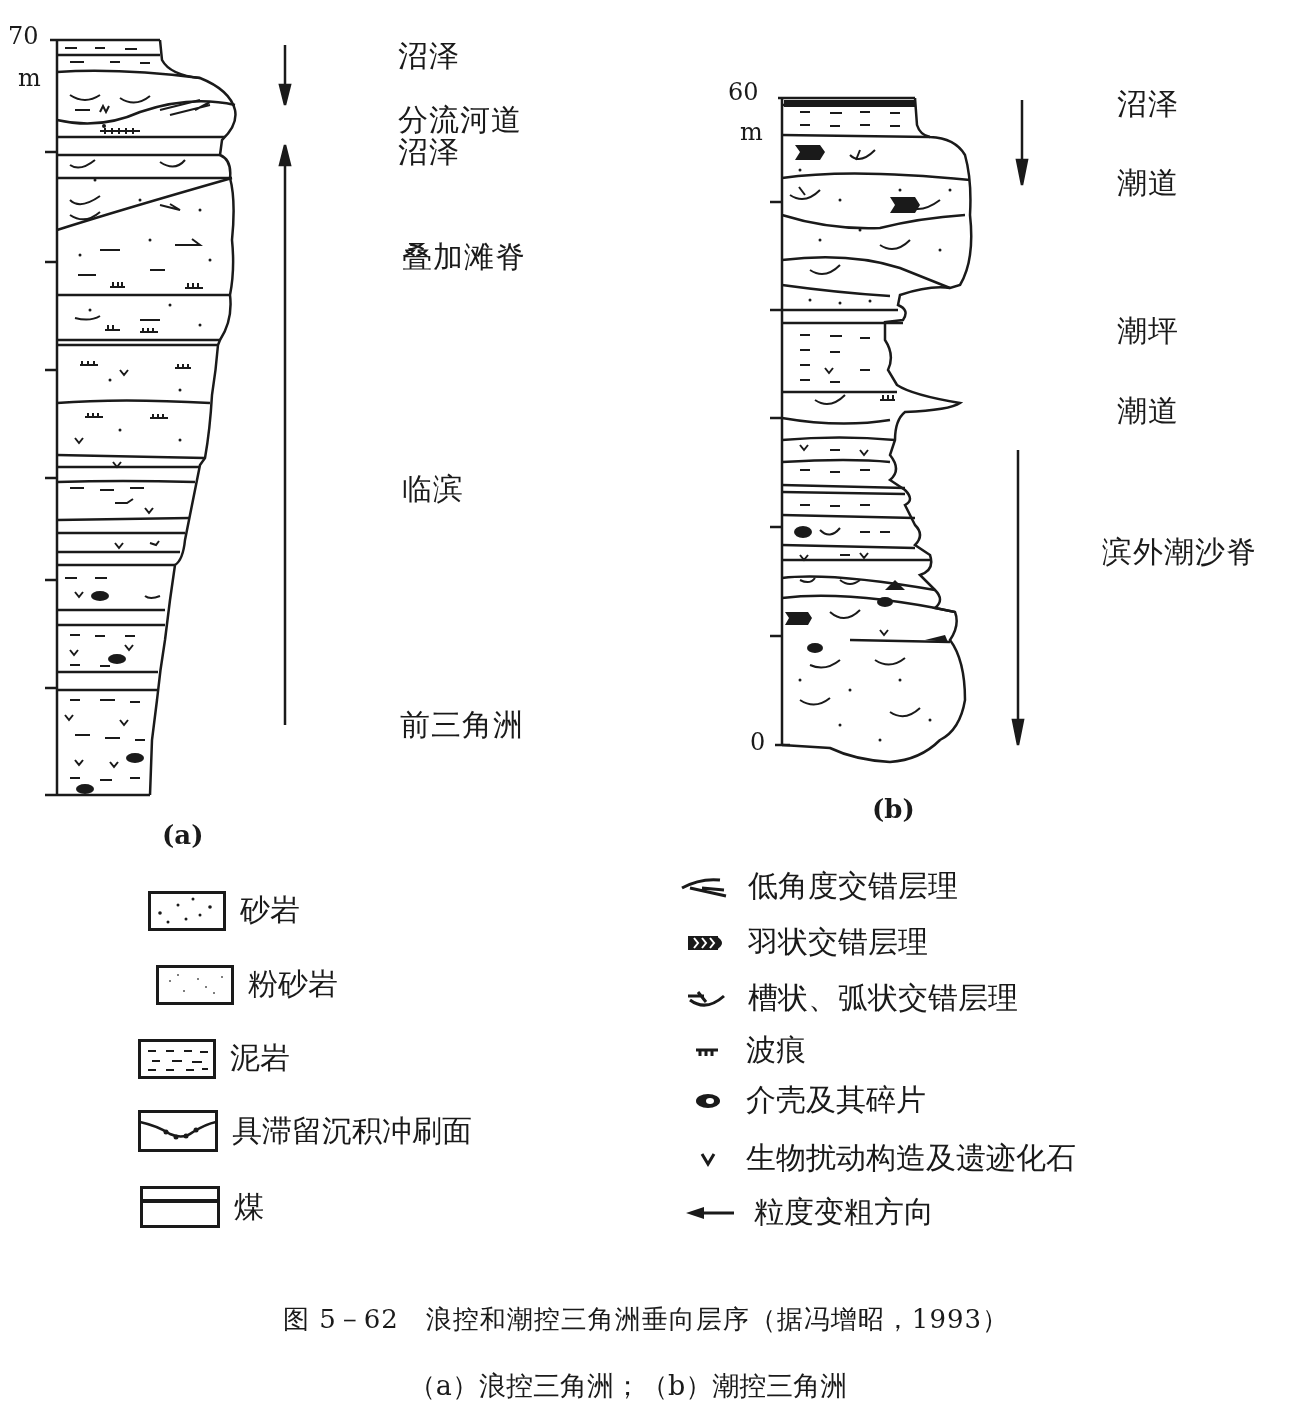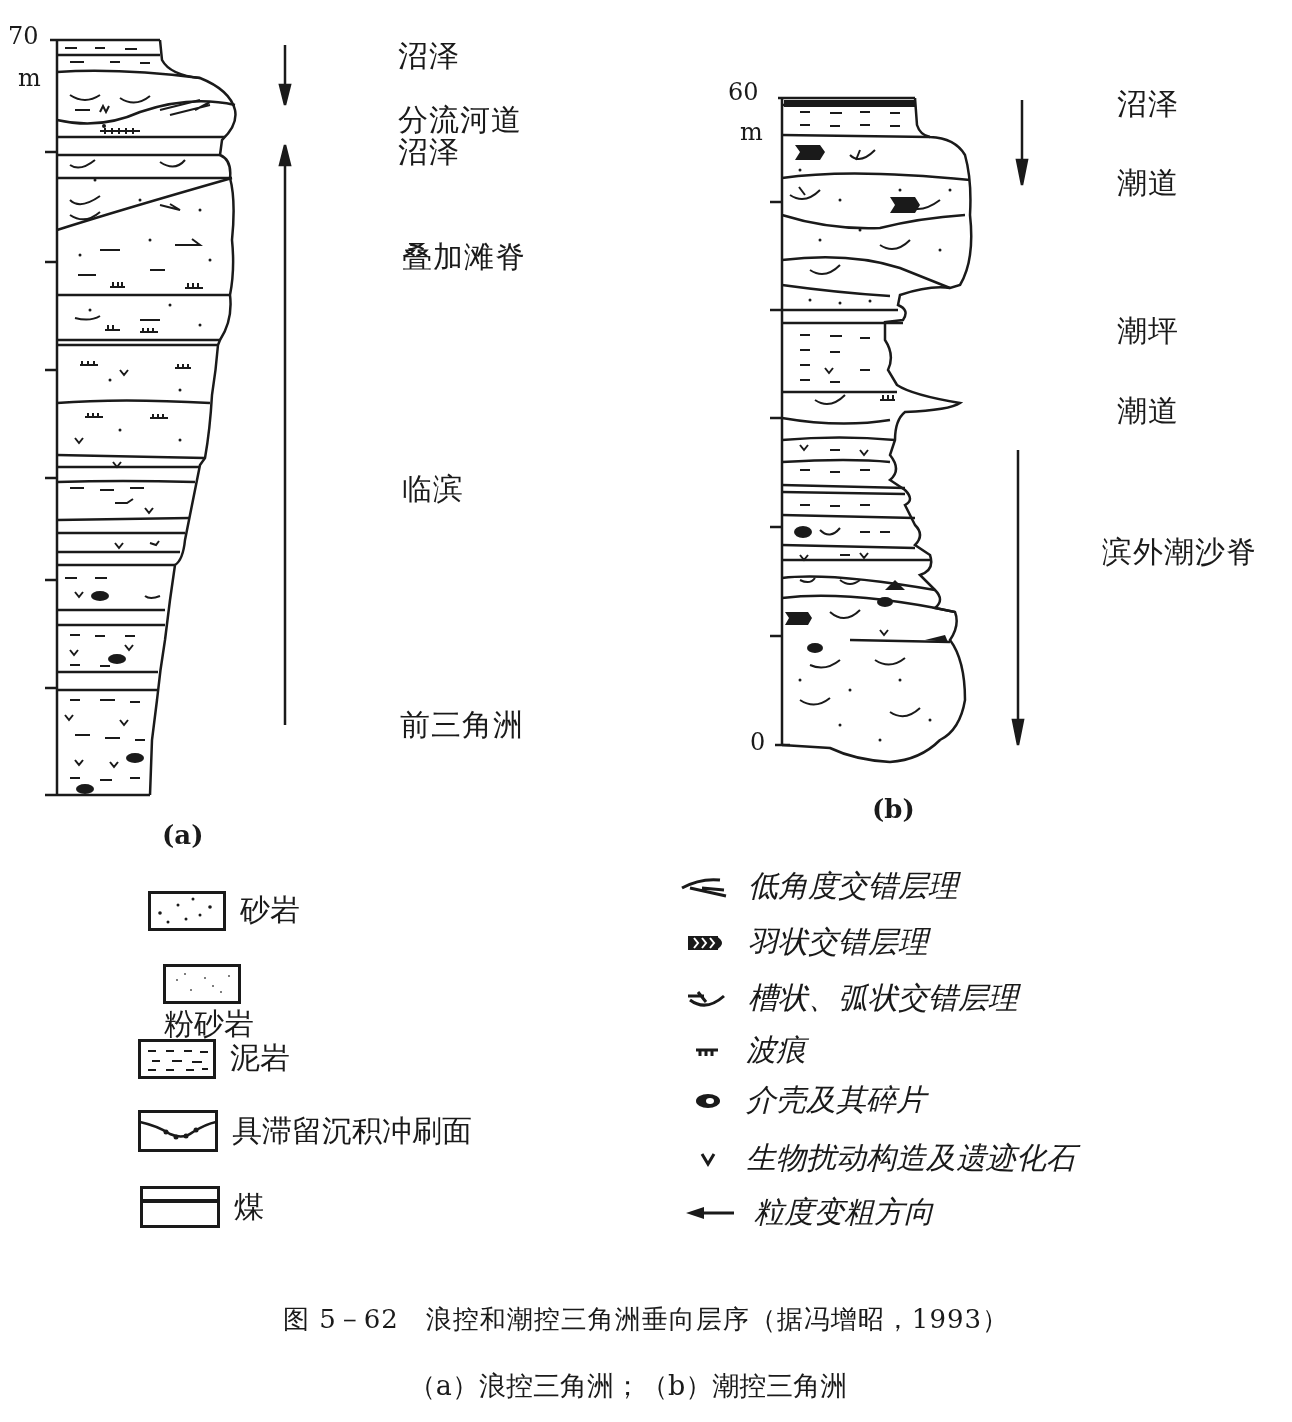--- a/index.html
+++ b/index.html
@@ -5,21 +5,21 @@
   html, body { margin:0; padding:0; background:#ffffff; }
   body { width:1292px; height:1422px; position:relative; overflow:hidden;
          font-family:"DejaVu Sans", sans-serif; color:#1a1a1a; }
   .col-svg { position:absolute; left:0; top:0; }
   .facies { position:absolute; font-size:30px; letter-spacing:1px; white-space:nowrap; }
   .axis-num { position:absolute; font-family:"DejaVu Serif", serif; font-size:24px; }
   .axis-unit { position:absolute; font-family:"DejaVu Serif", serif; font-size:24px; }
   .panel-label { position:absolute; font-family:"DejaVu Serif", serif; font-size:26px; font-weight:bold; }
   .legend-item { position:absolute; display:flex; align-items:center; }
   .legend-text { font-size:30px; margin-left:14px; white-space:nowrap; }
-  .sym-text { font-size:30px; margin-left:18px; white-space:nowrap;font-style:italic; }
+  .sym-text { font-size:30px; margin-left:18px; white-space:nowrap; }
   .caption1 { position:absolute; left:0; width:1292px; top:1302px; text-align:center;
               font-family:"DejaVu Serif", serif; font-size:26px; letter-spacing:1px; }
   .caption2 { position:absolute; left:0; width:1256px; top:1368px; text-align:center;
               font-family:"DejaVu Serif", serif; font-size:27px; }
 </style>
 </head>
 <body>
 
 <svg class="col-svg" width="320" height="800" viewBox="0 0 320 800">
   <g stroke="#1a1a1a" stroke-width="2.5" fill="none">
@@ -228,21 +228,21 @@
         <circle cx="30" cy="14" r="1.5"></circle>
         <circle cx="45" cy="8" r="1.5"></circle>
         <circle cx="62" cy="16" r="1.8"></circle>
         <circle cx="38" cy="28" r="1.5"></circle>
         <circle cx="20" cy="31" r="1.5"></circle>
         <circle cx="52" cy="24" r="1.5"></circle>
       </g>
   </svg>
   <span class="legend-text">砂岩</span>
 </div>
-<div class="legend-item" style="left:150px; top:964px;flex-direction:column;">
+<div class="legend-item" style="left:156px; top:964px;">
   <svg width="78" height="40">
     <rect x="1.5" y="1.5" width="75" height="37" fill="none" stroke="#1a1a1a" stroke-width="3"></rect>
     <g fill="#555">
         <circle cx="14" cy="16" r="1"></circle>
         <circle cx="28" cy="26" r="1"></circle>
         <circle cx="42" cy="14" r="1"></circle>
         <circle cx="58" cy="28" r="1"></circle>
         <circle cx="66" cy="12" r="1"></circle>
         <circle cx="22" cy="10" r="1"></circle>
         <circle cx="50" cy="22" r="1"></circle>

